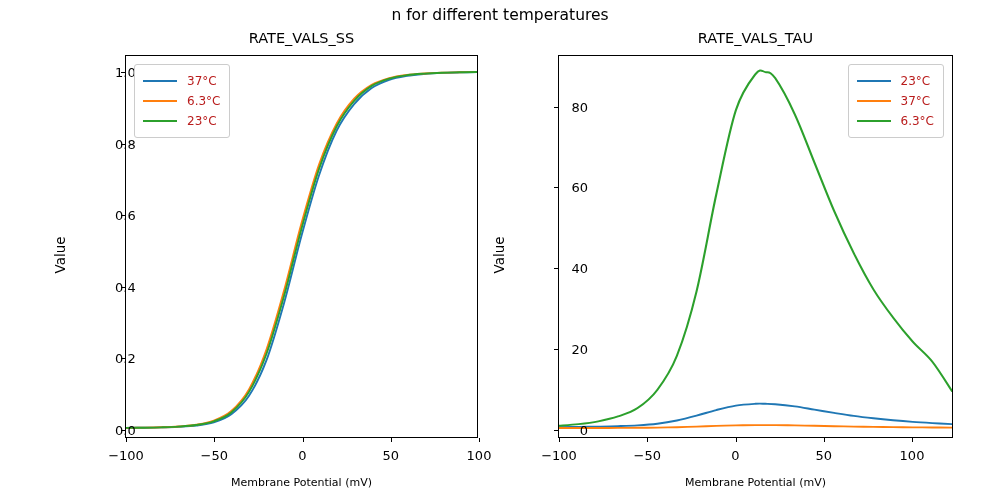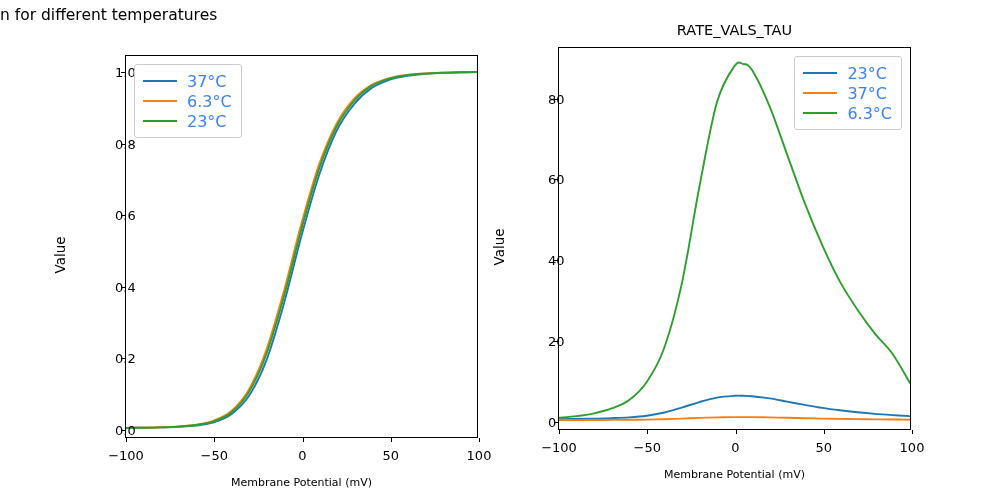--- a/index.html
+++ b/index.html
@@ -18,33 +18,34 @@
     position: relative;
     width: 1000px;
     height: 500px;
     background: #ffffff;
   }
   .suptitle {
     position: absolute;
     top: 6px;
     left: 0;
     width: 1000px;
+    text-align: center;
     font-size: 15.5px;
     color: #000000;
     letter-spacing: 0px;
   }
   .axes {
     position: absolute;
     box-sizing: border-box;
     border: 1.1px solid #000000;
     background: transparent;
     overflow: visible;
   }
   #axes-left  { left: 125px; top: 55px; width: 353px; height: 383px; }
-  #axes-right { left: 558px; top: 47px; width: 353px; height: 383px; }
+  #axes-right { left: 558px; top: 55px; width: 395px; height: 383px; }
 
   .ax-title {
     position: absolute;
     top: -26px;
     left: 0;
     width: 100%;
     text-align: center;
     font-size: 14.5px;
   }
   .plot-svg {
@@ -123,33 +124,34 @@
   }
   .legend-swatch {
     width: 34px;
     height: 0;
     border-top-width: 2.2px;
     border-top-style: solid;
     margin-right: 10px;
     flex: 0 0 34px;
   }
   .legend-label {
-    font-size: 16px;
+    font-size: 12px;
     white-space: nowrap;
-    color: #3b82f6;
+    color: #b91c1c;
   }
 </style>
 </head>
 <body>
 
 <div id="figure">
 
   <div class="suptitle">n for different temperatures</div>
 
   <div class="axes" id="axes-left">
+    <div class="ax-title">RATE_VALS_SS</div>
     <svg class="plot-svg" id="svg-left" preserveAspectRatio="none" viewBox="0 0 353 383">
         <path d="M 0.00 373.87 C 2.94 373.84, 11.77 373.78, 17.65 373.69 C 23.53 373.61, 29.42 373.53, 35.30 373.37 C 41.18 373.21, 47.07 373.04, 52.95 372.73 C 58.83 372.41, 64.72 372.21, 70.60 371.47 C 76.48 370.74, 82.37 370.22, 88.25 368.32 C 94.13 366.43, 100.02 364.51, 105.90 360.09 C 111.78 355.68, 117.67 350.84, 123.55 341.84 C 129.43 332.83, 135.32 321.55, 141.20 306.04 C 147.08 290.53, 152.97 269.65, 158.85 248.77 C 164.73 227.89, 170.62 202.24, 176.50 180.76 C 182.38 159.29, 188.27 137.51, 194.15 119.91 C 200.03 102.31, 205.92 87.10, 211.80 75.17 C 217.68 63.24, 223.57 55.48, 229.45 48.32 C 235.33 41.16, 241.22 36.27, 247.10 32.21 C 252.98 28.16, 258.87 26.01, 264.75 23.98 C 270.63 21.95, 276.52 21.03, 282.40 20.04 C 288.28 19.06, 294.17 18.58, 300.05 18.08 C 305.93 17.57, 311.82 17.27, 317.70 17.00 C 323.58 16.73, 329.47 16.61, 335.35 16.47 C 341.23 16.32, 350.06 16.17, 353.00 16.11" fill="none" stroke="#1f77b4" stroke-width="1.9" stroke-linecap="round" stroke-linejoin="round"></path>
         <path d="M 0.00 373.84 C 2.94 373.80, 11.77 373.72, 17.65 373.62 C 23.53 373.52, 29.42 373.43, 35.30 373.23 C 41.18 373.03, 47.07 372.83, 52.95 372.40 C 58.83 371.98, 64.72 371.63, 70.60 370.65 C 76.48 369.67, 82.37 368.83, 88.25 366.53 C 94.13 364.24, 100.02 362.06, 105.90 356.87 C 111.78 351.68, 117.67 345.65, 123.55 335.39 C 129.43 325.13, 135.32 311.83, 141.20 295.30 C 147.08 278.78, 152.97 257.42, 158.85 236.24 C 164.73 215.06, 170.62 189.41, 176.50 168.23 C 182.38 147.06, 188.27 125.88, 194.15 109.17 C 200.03 92.47, 205.92 79.05, 211.80 68.01 C 217.68 56.97, 223.57 49.46, 229.45 42.95 C 235.33 36.45, 241.22 32.45, 247.10 28.99 C 252.98 25.53, 258.87 23.86, 264.75 22.19 C 270.63 20.52, 276.52 19.75, 282.40 18.97 C 288.28 18.20, 294.17 17.91, 300.05 17.54 C 305.93 17.17, 311.82 16.95, 317.70 16.75 C 323.58 16.55, 329.47 16.47, 335.35 16.36 C 341.23 16.25, 350.06 16.15, 353.00 16.11" fill="none" stroke="#ff7f0e" stroke-width="1.9" stroke-linecap="round" stroke-linejoin="round"></path>
         <path d="M 0.00 373.84 C 2.94 373.81, 11.77 373.75, 17.65 373.66 C 23.53 373.57, 29.42 373.48, 35.30 373.30 C 41.18 373.11, 47.07 372.94, 52.95 372.55 C 58.83 372.16, 64.72 371.86, 70.60 370.97 C 76.48 370.09, 82.37 369.36, 88.25 367.25 C 94.13 365.14, 100.02 363.19, 105.90 358.30 C 111.78 353.41, 117.67 347.68, 123.55 337.90 C 129.43 328.12, 135.32 315.65, 141.20 299.60 C 147.08 283.55, 152.97 262.61, 158.85 241.61 C 164.73 220.61, 170.62 194.96, 176.50 173.60 C 182.38 152.25, 188.27 130.59, 194.15 113.47 C 200.03 96.35, 205.92 82.27, 211.80 70.87 C 217.68 59.48, 223.57 51.90, 229.45 45.10 C 235.33 38.30, 241.22 33.80, 247.10 30.07 C 252.98 26.34, 258.87 24.52, 264.75 22.73 C 270.63 20.94, 276.52 20.16, 282.40 19.33 C 288.28 18.49, 294.17 18.14, 300.05 17.72 C 305.93 17.30, 311.82 17.04, 317.70 16.82 C 323.58 16.60, 329.47 16.51, 335.35 16.39 C 341.23 16.27, 350.06 16.16, 353.00 16.11" fill="none" stroke="#2ca02c" stroke-width="1.9" stroke-linecap="round" stroke-linejoin="round"></path>
       </svg>
     <div class="ticks" id="ticks-left">
         <div class="xtick" style="left: 0px;"></div>
         <div class="xticklabel" style="left: 0px;">−100</div>
         <div class="xtick" style="left: 88.25px;"></div>
         <div class="xticklabel" style="left: 88.25px;">−50</div>

